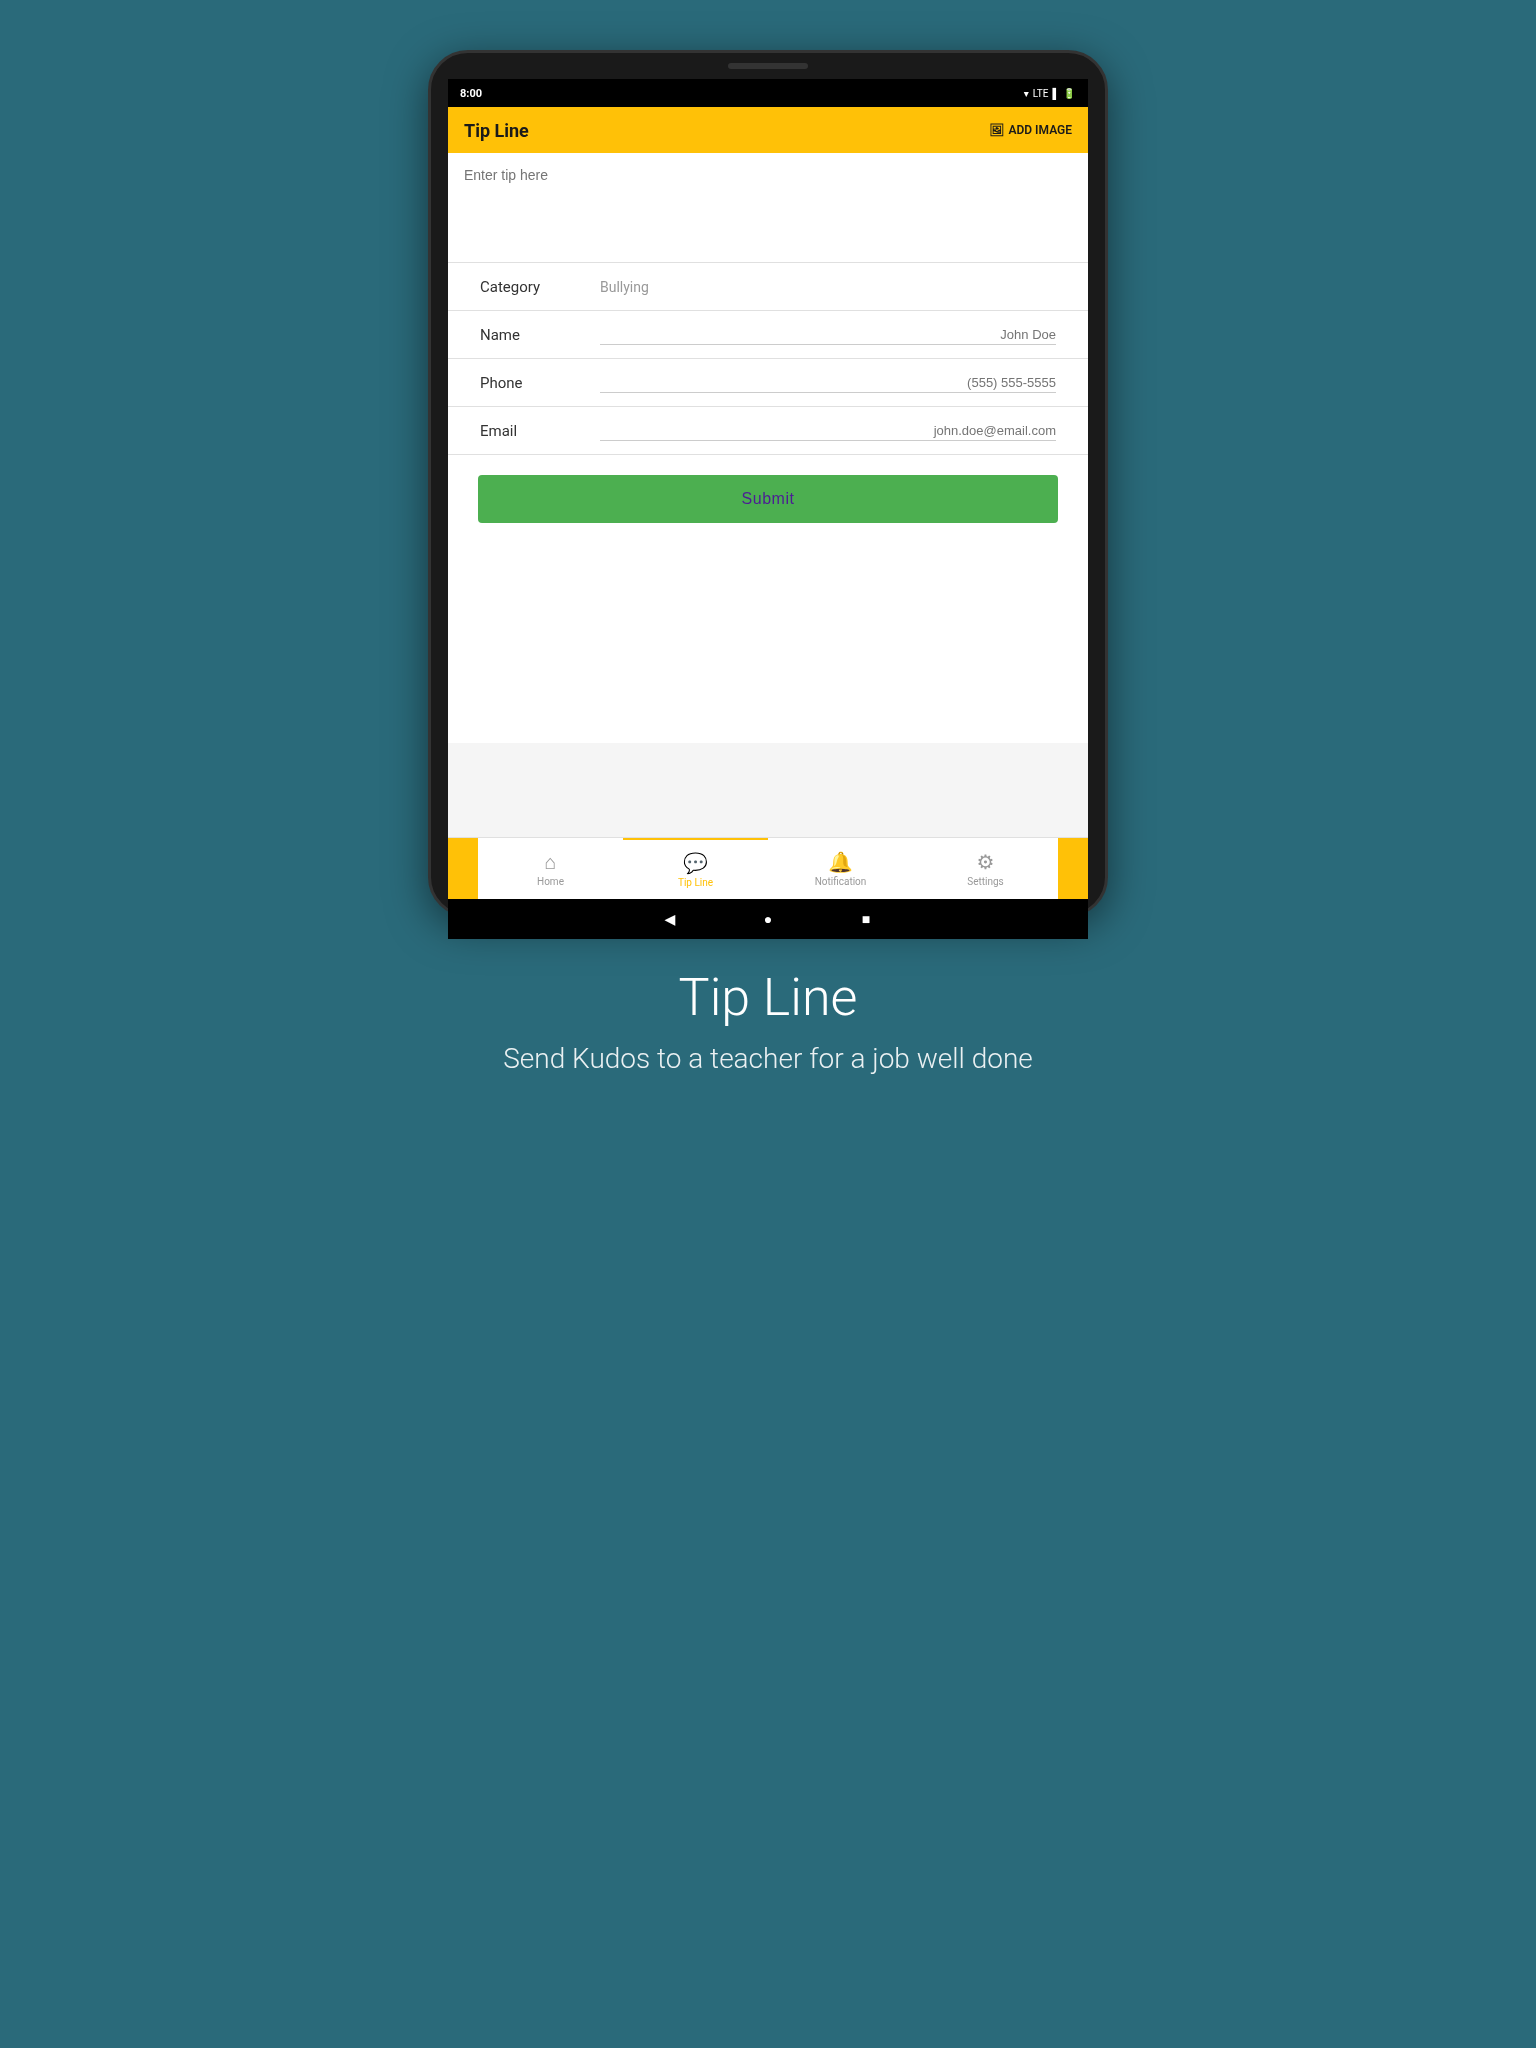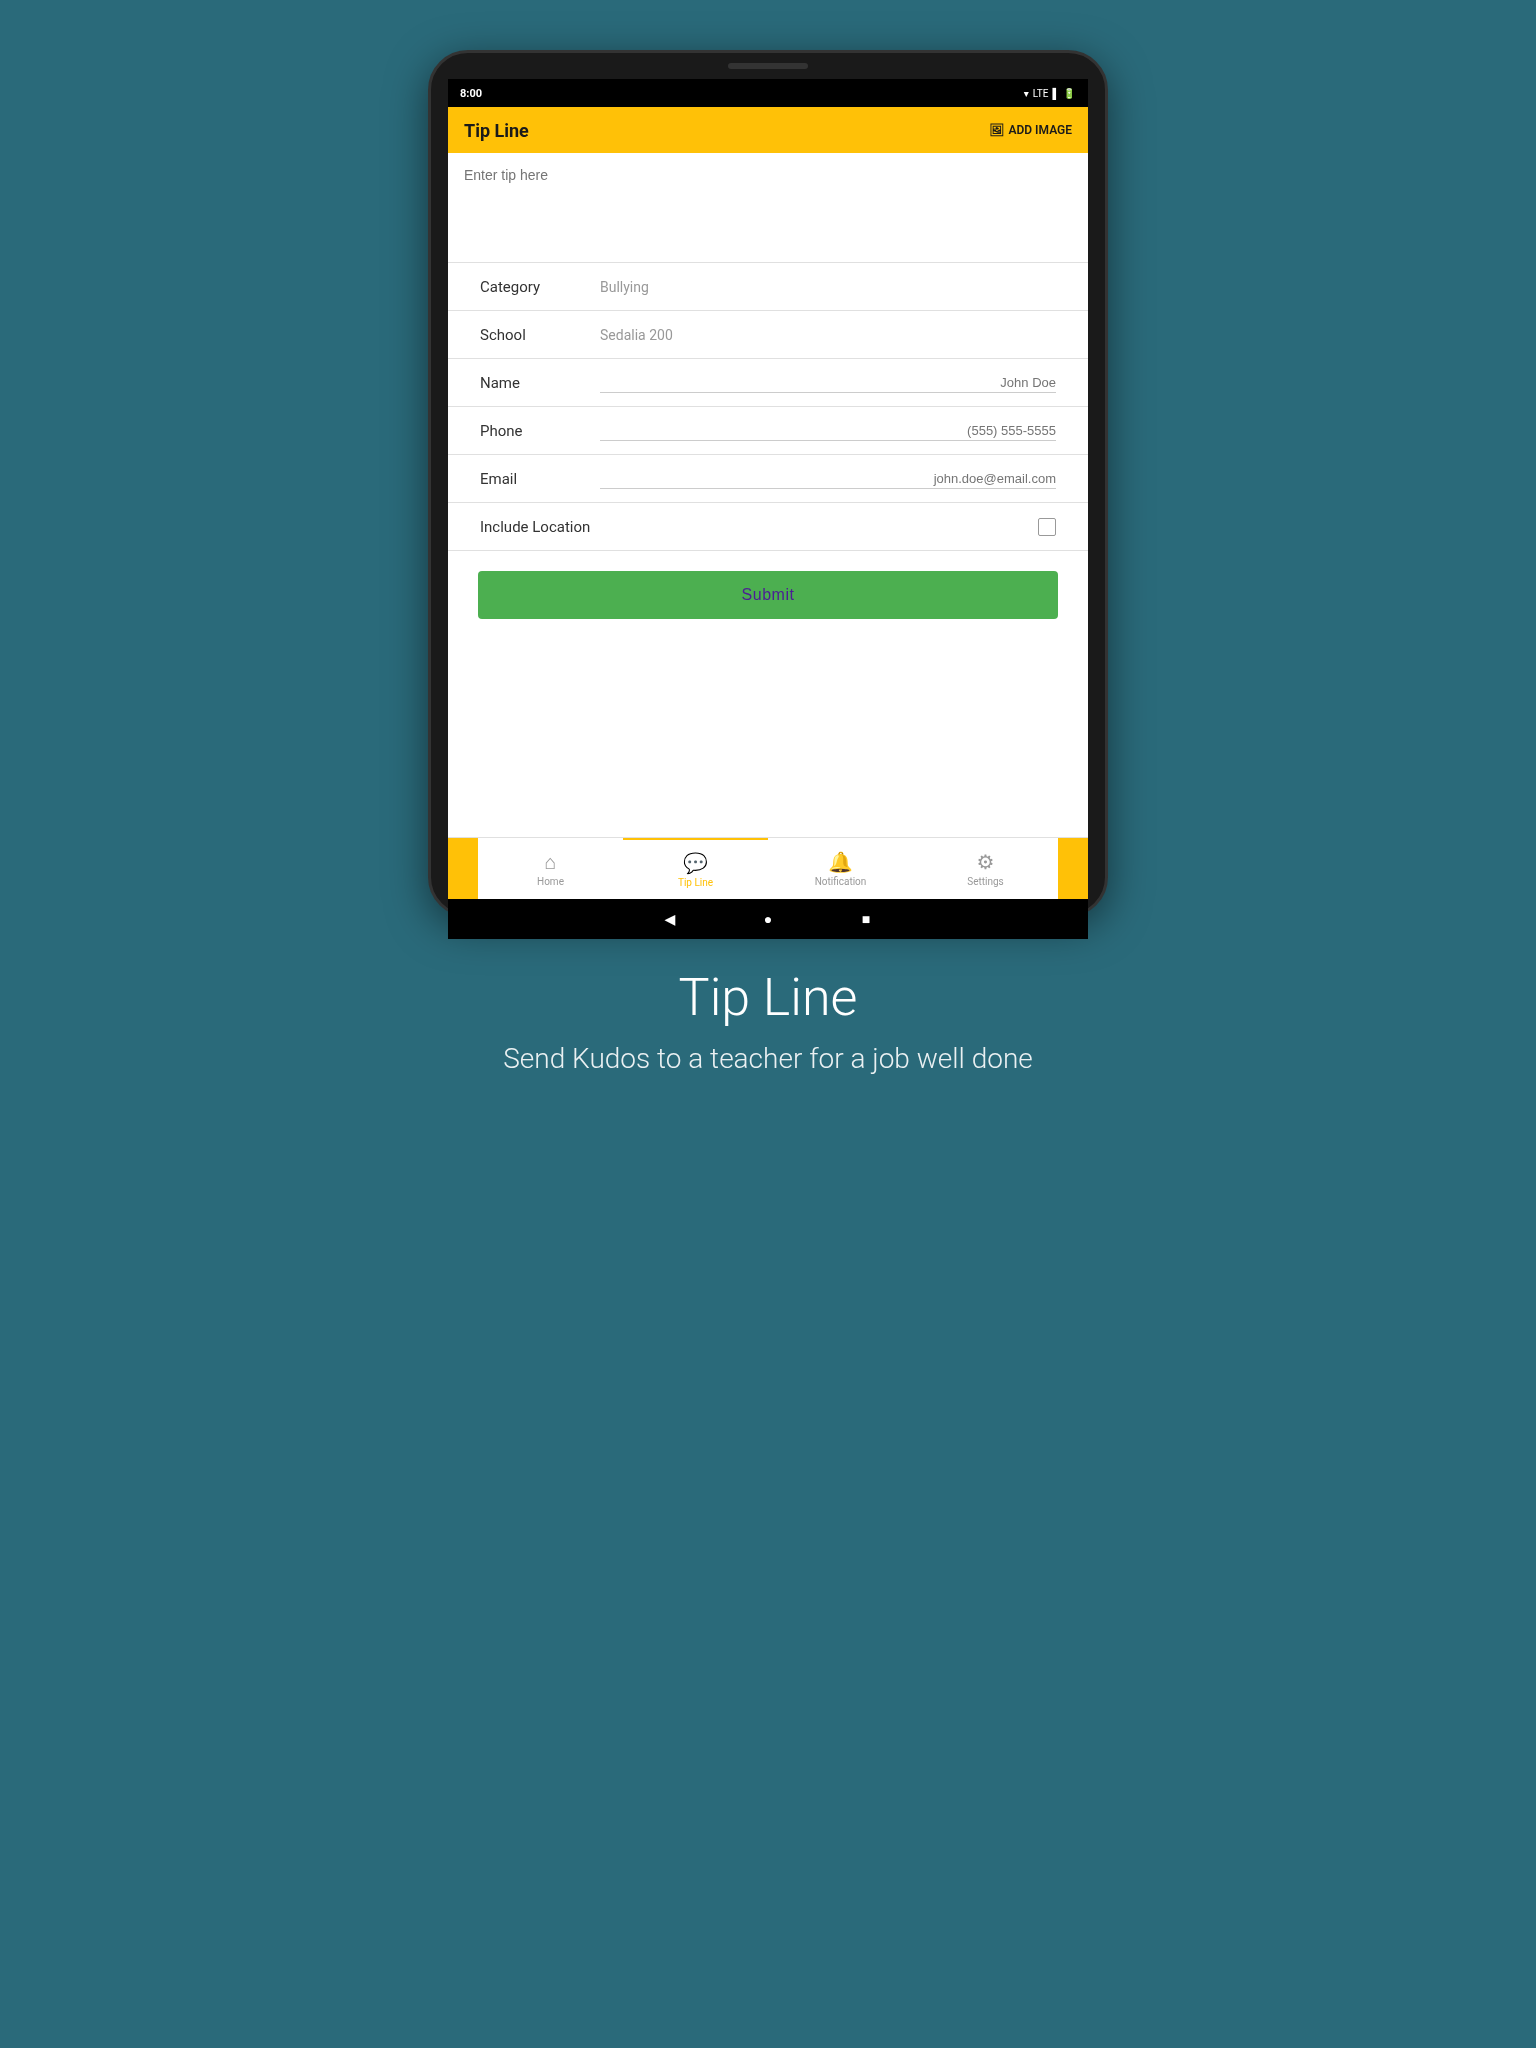--- a/index.html
+++ b/index.html
@@ -338,44 +338,36 @@
 
       <div class="tip-textarea-container">
         <textarea class="tip-textarea" rows="4" placeholder="Enter tip here" style=""></textarea>
       </div>
 
       <div class="form-row">
         <span class="form-row-label">Category</span>
         <span class="form-row-value">Bullying</span>
       </div>
 
-      <div class="form-row">
-        <span class="form-row-label">School</span>
-        <span class="form-row-value">Sedalia 200</span>
-      </div>
 
       <div class="form-row">
         <span class="form-row-label">Name</span>
         <input class="form-row-input" type="text" placeholder="John Doe" style="">
       </div>
 
       <div class="form-row">
         <span class="form-row-label">Phone</span>
         <input class="form-row-input" type="tel" placeholder="(555) 555-5555" style="">
       </div>
 
       <div class="form-row">
         <span class="form-row-label">Email</span>
         <input class="form-row-input" type="email" placeholder="john.doe@email.com" style="">
       </div>
 
-      <div class="form-row">
-        <span class="form-row-label">Include Location</span>
-        <div class="form-row-checkbox"></div>
-      </div>
 
       <div class="submit-btn-container">
         <button class="submit-btn">Submit</button>
       </div>
 
       <div class="form-spacer"></div>
 
     </div>
 
     <div class="bottom-nav">

